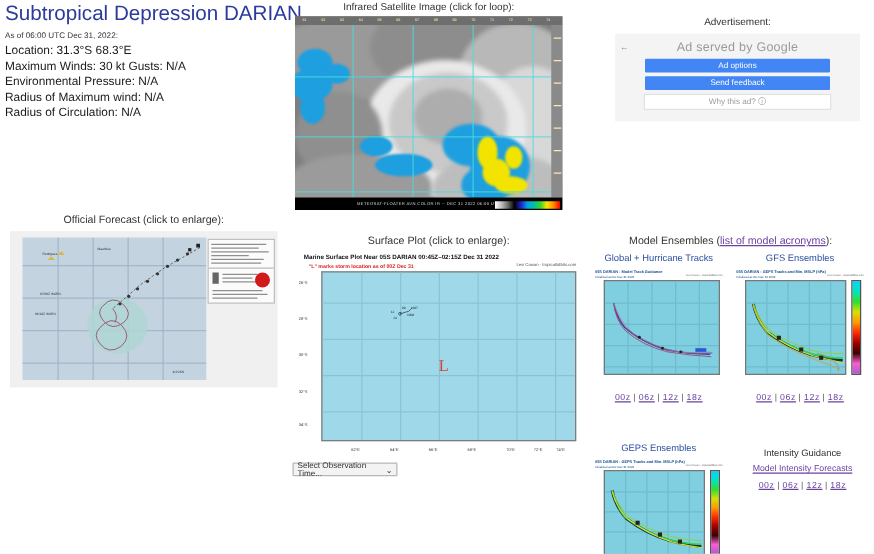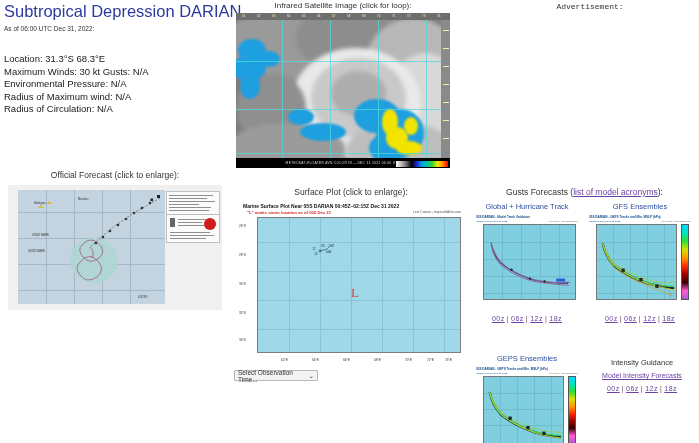--- a/index.html
+++ b/index.html
@@ -12,21 +12,21 @@
   }
   
   .top-row{position:absolute;left:0;top:0;width:699px;height:180px;}
 
   .storm-info{position:absolute;left:4px;top:2px;width:228px;}
   .storm-title{
     font-size:16.5px;color:#2b3a9c;letter-spacing:0px;line-height:19px;
     white-space:nowrap;font-weight:400;
   }
   .storm-asof{font-size:6.5px;color:#333;margin-top:3px;line-height:9px;}
-  .storm-lines{margin-top:20px;font-size:9.5px;line-height:12.6px;color:#1a1a1a;}
+  .storm-lines{margin-top:2px;font-size:9.5px;line-height:12.6px;color:#1a1a1a;}
   .storm-lines div{white-space:nowrap;}
 
   
   .sat-wrap{position:absolute;left:234px;top:0px;width:218px;}
   .panel-cap{font-size:8px;color:#333;text-align:center;line-height:11px;}
   .sat-img{
     position:relative;width:214px;height:155px;margin:2px auto 0 auto;
     background:#7e7e7e;overflow:hidden;border:0;
   }
   .sat-topbar{position:absolute;left:0;top:0;width:100%;height:7px;background:#6e6e6e;}
@@ -40,21 +40,21 @@
     position:absolute;left:0;bottom:0;width:100%;height:10px;background:#000;
     font-size:3.3px;color:#ddd;display:flex;align-items:center;justify-content:center;
     letter-spacing:.3px;
   }
   .sat-cbar{position:absolute;right:2px;bottom:1.5px;width:52px;height:6px;
     background:linear-gradient(to right,#ffffff,#bdbdbd,#6b6b6b,#000000,#2222cc,#00a2e8,#00c2a0,#3ad629,#ffe400,#ff8a00,#ff0000);}
   .sat-right-ticks{position:absolute;right:0;top:7px;bottom:10px;width:9px;background:#8a8a8a;}
   .sat-right-ticks i{position:absolute;right:1px;width:6px;height:1px;background:#ffe9a8;}
 
   
-  .ad-wrap{position:absolute;left:487px;top:1px;width:206px;font-family:Liberation Mono, monospace;}
+  .ad-wrap{position:absolute;left:487px;top:12px;width:206px;}
   .ad-label{font-size:8px;color:#333;text-align:center;line-height:12px;}
   .ad-box{
     position:relative;margin:3px auto 0 auto;width:196px;height:70px;
     background:#f4f4f4;border:0;
   }
   .ad-arrow{position:absolute;left:4px;top:8px;font-size:7px;color:#999;}
   .ad-served{
     text-align:center;font-size:10px;color:#9a9a9a;padding-top:6px;letter-spacing:.2px;
   }
   .ad-btn{
@@ -222,20 +222,27 @@
           <i style="top:100px"></i>
           <i style="top:118px"></i>
       </div>
       <div class="sat-bottom">METEOSAT-FLOATER  AVN COLOR  IR --  DEC 31 2022 06:00 UTC</div>
       <div class="sat-cbar"></div>
     </div>
   </div>
 
   <div class="ad-wrap">
     <div class="ad-label">Advertisement:</div>
+    <div class="ad-box">
+      <div class="ad-arrow">←</div>
+      <div class="ad-served">Ad served by Google</div>
+      <div class="ad-btn">Ad options</div>
+      <div class="ad-btn">Send feedback</div>
+      <div class="ad-why">Why this ad? ⓘ</div>
+    </div>
   </div>
 </div>
 
 <div class="forecast-wrap">
   <div class="fc-cap">Official Forecast (click to enlarge):</div>
   <div class="fc-img">
     <div class="fc-map">
       <div class="g" style="left:0;top:22px;width:100%;height:1px;"></div>
       <div class="g" style="left:0;top:48px;width:100%;height:1px;"></div>
       <div class="g" style="left:0;top:74px;width:100%;height:1px;"></div>
@@ -334,26 +341,26 @@
     <div class="sp-xl" style="left:208px;">74°E</div>
   </div>
   <div class="sp-select">
     <span>Select Observation Time...</span>
     <span>⌄</span>
   </div>
 </div>
 
 <div class="mf-wrap">
   <div class="mf-title">
-    <span>Gusts Forecasts (</span><a href="#">list of model acronyms</a><span>):</span>
+    <span>Model Ensembles (</span><a href="#">list of model acronyms</a><span>):</span>
   </div>
   <div class="mf-grid" style="height:140px;">
 
     <div class="mf-col left">
-      <div class="mf-sub">Global + Hurricane Track</div>
+      <div class="mf-sub">Global + Hurricane Tracks</div>
       <div class="mf-img">
         <div class="mf-h1">05S DARIAN - Model Track Guidance</div>
         <div class="mf-h2">Initialized at 00z Dec 31 2022</div>
         <div class="mf-cred">Levi Cowan - tropicaltidbits.com</div>
         <div class="mf-plot nobar">
           <div class="gl" style="left:0;top:17px;width:100%;height:1px;background:#6fbccc;"></div>
           <div class="gl" style="left:0;top:34px;width:100%;height:1px;background:#6fbccc;"></div>
           <div class="gl" style="left:0;top:51px;width:100%;height:1px;background:#6fbccc;"></div>
           <div class="gl" style="left:0;top:68px;width:100%;height:1px;background:#6fbccc;"></div>
           <div class="gl" style="left:18px;top:0;width:1px;height:100%;background:#6fbccc;"></div>

